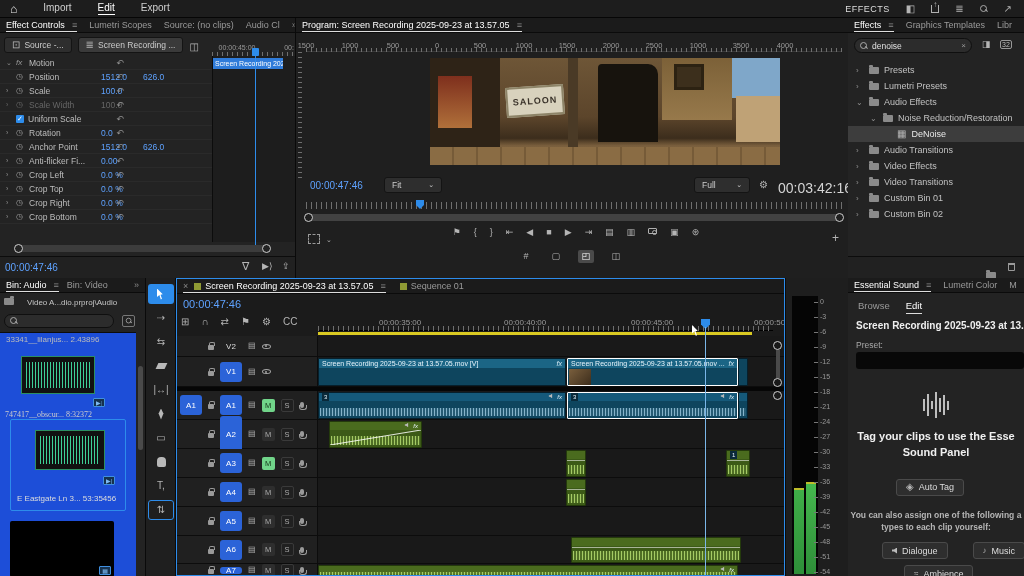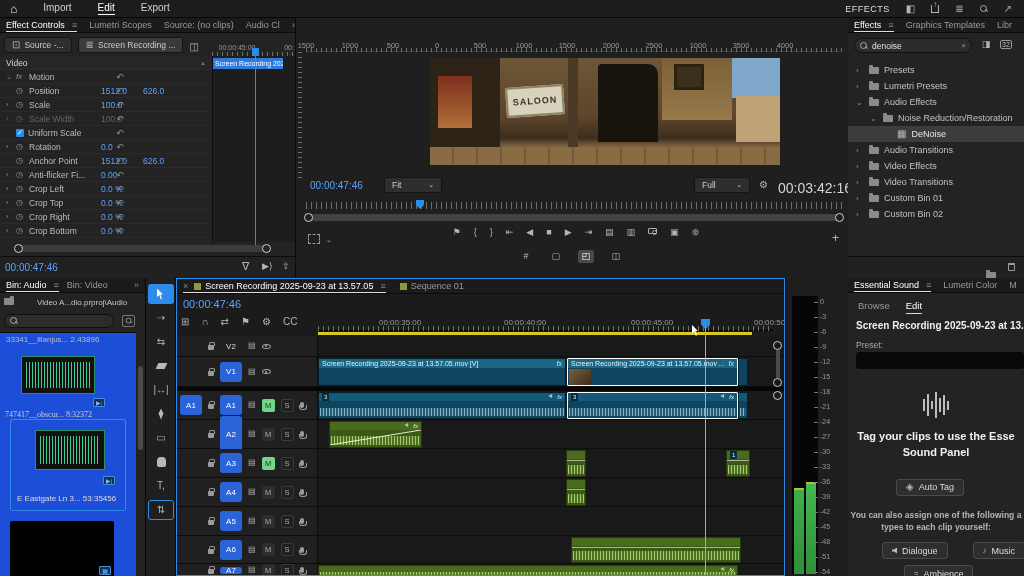--- a/index.html
+++ b/index.html
@@ -119,24 +119,20 @@
   <div class="rlab" style="left:237px;top:26px;font-size:7px">00:00:45:00</div>
   <div class="rlab" style="left:289px;top:26px;font-size:7px">00:</div>
   <div class="tickstrip abs" style="left:212px;top:34px;width:83px;height:4px"></div>
 
   <div class="abs" style="left:212px;top:38px;width:83px;height:186px;background:#1d1d1d;border-left:1px solid #0c0c0c"></div>
   <div class="abs" style="left:213px;top:40px;width:70px;height:11px;background:#2f7bd9;color:#fff;font-size:7px;line-height:11px;padding:0 2px;white-space:nowrap;overflow:hidden">Screen Recording 202</div>
   <div class="abs" style="left:252px;top:30px;width:7px;height:8px;background:#2d8ceb;border-radius:1px"></div>
   <div class="abs" style="left:255px;top:38px;width:1px;height:190px;background:#2d8ceb"></div>
 
   <div class="abs" style="left:0;top:38px;width:212px">
-    <div class="ecrow" style="background:#262626;color:#d5d5d5">
-      <span class="lbl">Video</span>
-        <span style="margin-left:auto;margin-right:6px;color:#777;font-size:6px">▲</span>
-    </div>
     <div id="ec-rows">
         <div class="ecrow">
           <span class="exp">⌄</span>
           <span class="swi" style="font-style: italic;">fx</span>
           <span class="lbl">Motion</span>
           <span class="rst">↶</span>
         </div>
         <div class="ecrow">
           <span class="exp"></span>
           <span class="swi">◷</span>
@@ -223,20 +219,23 @@
   <div class="abs" style="left:262px;top:226px;width:9px;height:9px;border:1.5px solid #cfcfcf;border-radius:50%;background:#232323"></div>
   <div class="abs" style="left:0;top:238px;width:295px;height:22px;background:#212121;border-top:1px solid #0c0c0c">
     <span class="abs" style="left:5px;top:5px;font-size:10px;color:#5ea2ff">00:00:47:46</span>
     <span class="ic abs" style="left:242px;top:4px;font-size:11px">∇</span>
     <span class="ic abs" style="left:262px;top:5px;font-size:9px">▶⟩</span>
     <span class="ic abs" style="left:282px;top:5px;font-size:9px">⇪</span>
   </div>
 </section>
 
 <section class="panel" id="prog" style="left:296px;top:18px;width:552px;height:260px;background:#1f1f1f">
+  <div class="tabbar">
+    <span class="tab active hmenu">Program: Screen Recording 2025-09-23 at 13.57.05</span>
+  </div>
   <div id="prog-ruler" class="abs" style="left:10px;top:22px;width:536px;height:12px;border-bottom:1px solid #3a3a3a">
       <span class="rlab" style="left: 0px; top: 1px;">1500</span>
       <span class="rlab" style="left: 44px; top: 1px;">1000</span>
       <span class="rlab" style="left: 87px; top: 1px;">500</span>
       <span class="rlab" style="left: 131px; top: 1px;">0</span>
       <span class="rlab" style="left: 174px; top: 1px;">500</span>
       <span class="rlab" style="left: 218px; top: 1px;">1000</span>
       <span class="rlab" style="left: 261px; top: 1px;">1500</span>
       <span class="rlab" style="left: 305px; top: 1px;">2000</span>
       <span class="rlab" style="left: 348px; top: 1px;">2500</span>
@@ -372,21 +371,21 @@
     <span class="i-trash abs" style="left:160px;top:6px"></span>
   </div>
 </section>
 
 <section class="panel" id="bin" style="left:0;top:278px;width:145px;height:298px">
   <div class="tabbar" id="bin-tabs" style="gap:8px">
       <span class="tab active hmenu">Bin: Audio</span>
       <span class="tab">Bin: Video</span>
       <span class="ovf">»</span>
     </div>
-  <div class="abs" style="left:4px;top:20px;display:flex;align-items:flex-start;gap:23px">
+  <div class="abs" style="left:4px;top:20px;display:flex;align-items:flex-start;gap:13px">
     <span class="i-folder" style="transform:scaleX(-1)"></span>
     <span style="font-size:8px;color:#c5c5c5">Video A...dio.prproj\Audio</span>
   </div>
   <div class="abs" style="left:4px;top:36px;width:110px;height:14px;background:#2c2c2c;border:1px solid #0f0f0f;border-radius:7px;display:flex;align-items:center;padding:0 5px">
       <span class="i-mag"></span>
     </div>
   <span class="abs ic" style="left:122px;top:37px;width:13px;height:12px;border:1px solid #777;border-radius:2px">
       <span class="i-mag" style="transform:scale(.8)"></span>
     </span>
   <div id="bin-list" class="abs" style="left:0;top:54px;width:136px;height:244px;background:#1d4ed8;border-top:1px solid #0c0c0c">

